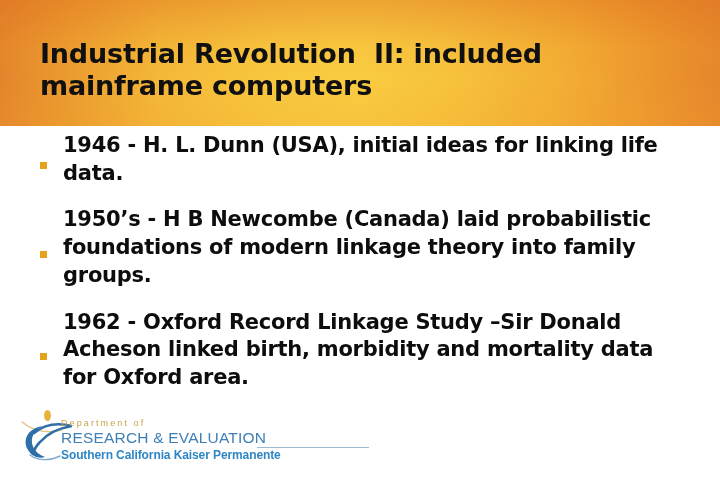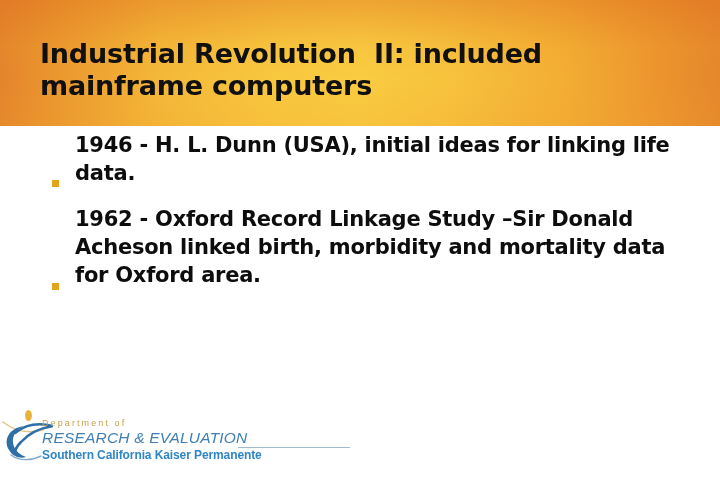--- a/index.html
+++ b/index.html
@@ -67,22 +67,22 @@
     position: absolute;
     left: 0;
     top: 132px;
     width: 720px;
     height: 290px;
   }
 
   .bullet-row {
     position: relative;
     display: flex;
-    align-items: flex-end;
-    padding-left: 52px;
+    align-items: center;
+    padding-left: 40px;
     margin-bottom: 19px;
   }
 
   .bullet-marker {
     flex: 0 0 auto;
     width: 7px;
     height: 7px;
     background: #e5a21b;
     margin-top: 12px;
     margin-right: 16px;
@@ -95,21 +95,21 @@
     font-weight: bold;
     font-size: 21px;
     line-height: 1.32;
     color: #0d0d0d;
     letter-spacing: -0.25px;
   }
 
   
   .footer-logo {
     position: absolute;
-    left: 1px;
+    left: 20px;
     top: 404px;
     width: 360px;
     height: 72px;
   }
 
   .logo-mark {
     position: absolute;
     left: 0;
     top: 4px;
     width: 52px;
@@ -134,21 +134,20 @@
   }
 
   .logo-main {
     font-family: "Liberation Sans", sans-serif;
     font-size: 15.5px;
     font-weight: normal;
     letter-spacing: 0.2px;
     color: #3f7fb5;
     line-height: 18px;
     white-space: nowrap;
-    font-style: italic;
   }
 
   .logo-rule {
     position: absolute;
     left: 196px;
     top: 29px;
     width: 112px;
     height: 1px;
     background: #9fb9cf;
   }
@@ -173,20 +172,24 @@
     <div class="title-text">Industrial Revolution  II: included mainframe computers</div>
   </div>
 
   <div class="body-area">
 
     <div class="bullet-row">
       <span class="bullet-marker"></span>
       <span class="bullet-text">1946 - H. L. Dunn (USA), initial ideas for linking life data.</span>
     </div>
 
+    <div class="bullet-row">
+      <span class="bullet-marker"></span>
+      <span class="bullet-text">1950’s  - H B Newcombe (Canada) laid probabilistic foundations of modern linkage theory into family groups.</span>
+    </div>
 
     <div class="bullet-row">
       <span class="bullet-marker"></span>
       <span class="bullet-text">1962 - Oxford Record Linkage Study –Sir Donald Acheson linked birth, morbidity and mortality data for Oxford area.</span>
     </div>
 
   </div>
 
   <div class="footer-logo">
 

